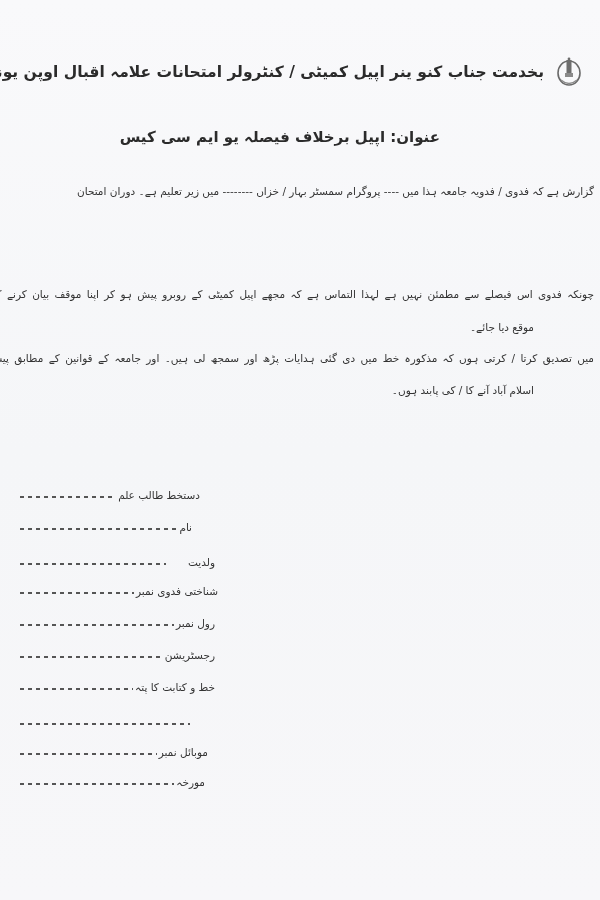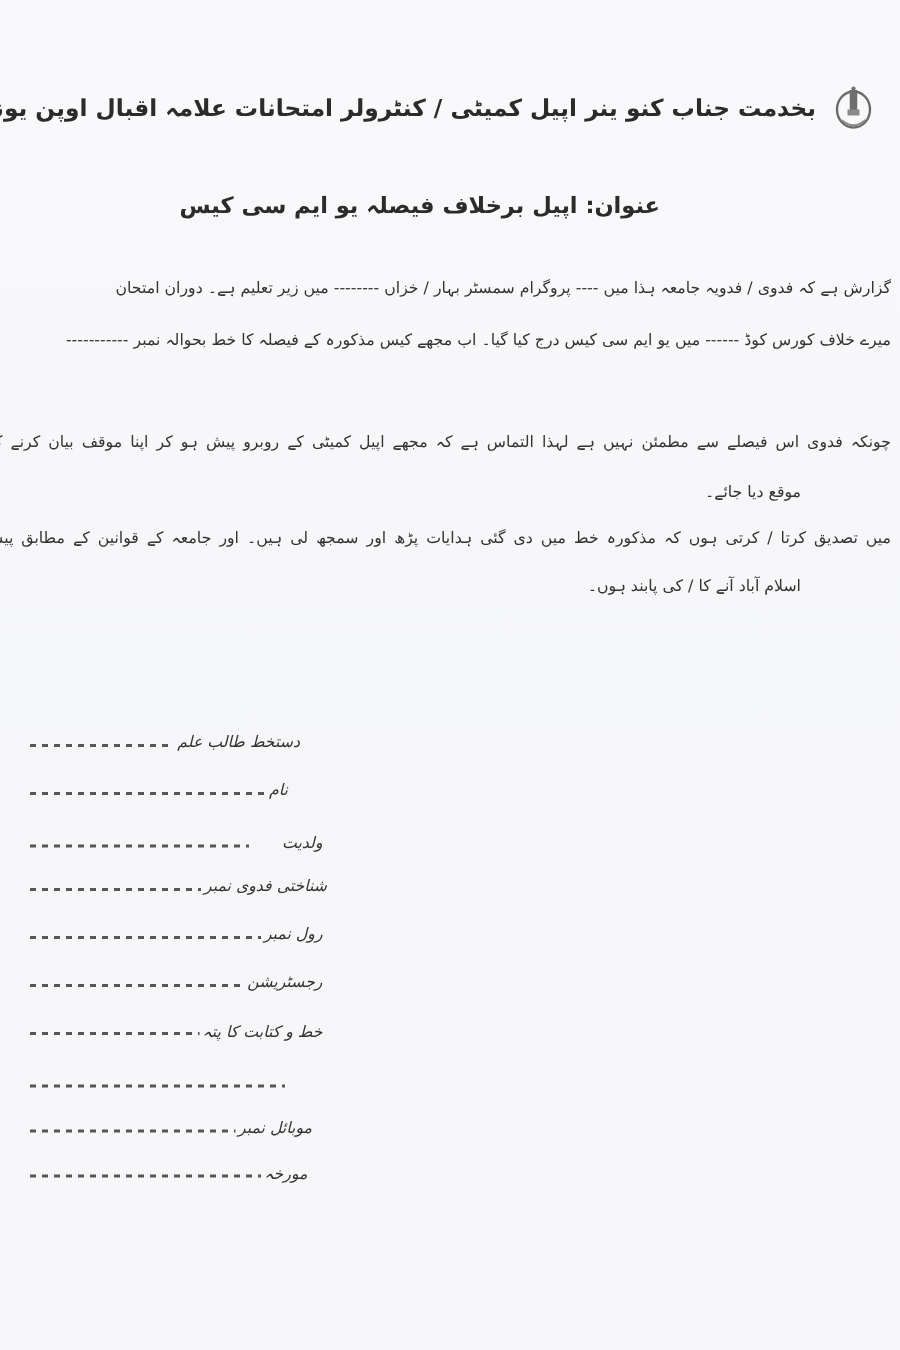--- a/index.html
+++ b/index.html
@@ -81,21 +81,20 @@
       flex-direction: row-reverse;
       align-items: center;
     }
     .form-label {
       font-size: 10.5px;
       color: #333;
       white-space: nowrap;
       direction: rtl;
       flex: 0 0 auto;
       padding-left: 2px;
-      font-style: italic;
     }
     .form-dashes {
       flex: 1 1 auto;
       height: 2px;
       background-image: linear-gradient(90deg, #555 0 4px, transparent 4px 8px);
       background-size: 8px 2px;
       background-repeat: repeat-x;
       margin-top: 4px;
     }
     .form-row.extra .form-dashes { margin-top: 0; }
@@ -112,21 +111,20 @@
       <rect x="9" y="17" width="8" height="4" fill="#8a8a8a"></rect>
       <path d="M5 24 Q13 31 21 24" fill="none" stroke="#8a8a8a" stroke-width="1.4"></path>
       <circle cx="13" cy="3" r="1.4" fill="#6e6e6e"></circle>
     </svg>
     <div class="header-text rtl">بخدمت جناب کنو ینر اپیل کمیٹی / کنٹرولر امتحانات علامہ اقبال اوپن یونیورسٹی اسلام آباد</div>
   </div>
 
   <div class="subject rtl">عنوان: اپیل برخلاف فیصلہ یو ایم سی کیس</div>
 
   <div class="para rtl line1">گزارش ہے کہ فدوی / فدویہ جامعہ ہذا میں ---- پروگرام سمسٹر بہار / خزاں -------- میں زیر تعلیم ہے۔ دوران امتحان</div>
-  <div class="para rtl line2">میرے خلاف کورس کوڈ ------ میں یو ایم سی کیس درج کیا گیا۔ اب مجھے کیس مذکورہ کے فیصلہ کا خط بحوالہ نمبر -----------</div>
   <div class="para rtl line4">چونکہ فدوی اس فیصلے سے مطمئن نہیں ہے لہذا التماس ہے کہ مجھے اپیل کمیٹی کے روبرو پیش ہو کر اپنا موقف بیان کرنے کا</div>
   <div class="para rtl line5">موقع دیا جائے۔</div>
   <div class="para rtl line6">میں تصدیق کرتا / کرتی ہوں کہ مذکورہ خط میں دی گئی ہدایات پڑھ اور سمجھ لی ہیں۔ اور جامعہ کے قوانین کے مطابق پیشی کے لیے</div>
   <div class="para rtl line7">اسلام آباد آنے کا / کی پابند ہوں۔</div>
 
   <div class="form-row" style="top:486px;">
     <span class="form-label">دستخط طالب علم</span>
     <span class="form-dashes"></span>
   </div>
   <div class="form-row" style="width:172px; top:518px;">

